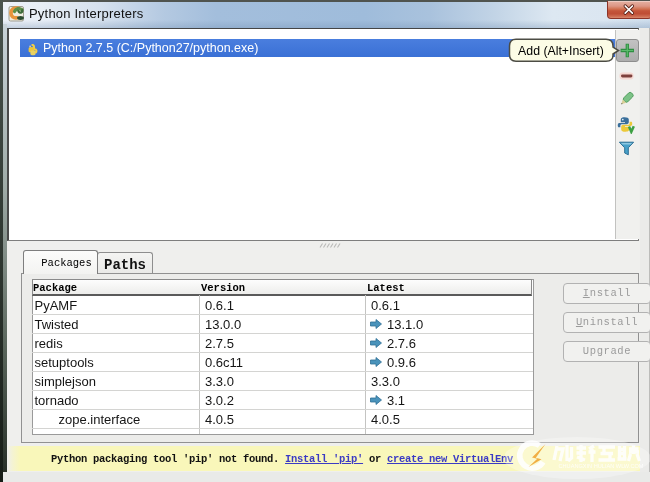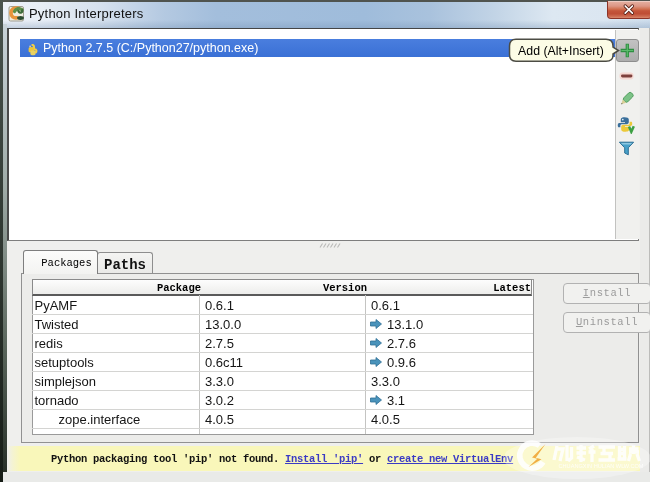--- a/index.html
+++ b/index.html
@@ -50,21 +50,21 @@
     border:1px solid #8e8e8e;border-bottom:none;border-radius:3px 3px 0 0;box-sizing:border-box;}
   .tab2 span{position:absolute;left:0;right:0;top:4px;text-align:center;font-size:14px;font-weight:bold;color:#111;font-family:"Liberation Mono",monospace;}
 
   
   .contentPanel{left:21px;top:273px;width:618px;height:170px;background:#ececea;border:1px solid #919191;box-sizing:border-box;}
 
   
   .tableWrap{left:32px;top:279px;width:502px;height:156px;background:#fff;border:1px solid #9a9a9a;box-sizing:border-box;}
   .thead{left:32px;top:279px;width:500px;height:17px;background:linear-gradient(180deg,#fdfdfd,#ededeb);
     border:1px solid #8a8a8a;border-bottom:2px solid #5a5a5a;box-sizing:border-box;}
-  .th{position:absolute;top:2px;font-size:10.5px;font-weight:bold;color:#000;text-align:right;font-family:"Liberation Mono",monospace;}
+  .th{position:absolute;top:2px;font-size:10.5px;font-weight:bold;color:#000;text-align:left;font-family:"Liberation Mono",monospace;}
   .colline{position:absolute;top:0;width:1px;background:#c4c4c2;}
   .rowline{position:absolute;left:0;width:100%;height:1px;background:#d4d4d2;}
   .cell{position:absolute;font-size:13px;color:#151515;}
 
   
   .pbtn{position:absolute;left:539px;width:88px;height:21px;border:1px solid #b2b2b2;border-radius:4px;
     background:#f1f1ef;box-sizing:border-box;text-align:center;
     font-family:"Liberation Mono",monospace;font-size:10.5px;color:#9b9b9b;line-height:19px;letter-spacing:0.6px;margin-left:24px;}
 
   
@@ -209,20 +209,21 @@
     <svg style="position:absolute;left:338px;top:62px" width="12" height="10" viewBox="0 0 12 10">
         <path d="M0.5 3 L6 3 L6 0.5 L11.5 5 L6 9.5 L6 7 L0.5 7 Z" fill="#4a93bb" stroke="#2e6f95" stroke-width="0.8"></path>
       </svg>
     <svg style="position:absolute;left:338px;top:100px" width="12" height="10" viewBox="0 0 12 10">
         <path d="M0.5 3 L6 3 L6 0.5 L11.5 5 L6 9.5 L6 7 L0.5 7 Z" fill="#4a93bb" stroke="#2e6f95" stroke-width="0.8"></path>
       </svg>
   </div>
 
   <div class="pbtn" style="top:283px;"><u>I</u>nstall</div>
   <div class="pbtn" style="top:312px;"><u>U</u>ninstall</div>
+  <div class="pbtn" style="top:341px;">Upgrade</div>
 
   <div class="abs yellowBar"></div>
   <div class="abs yellowText">Python packaging tool 'pip' not found. <a>Install 'pip'</a> or <a>create new VirtualEnv</a></div>
 
   <svg class="abs" style="left:505px;top:436px" width="145" height="46" viewBox="0 0 145 46">
     <ellipse cx="72" cy="22" rx="74" ry="21" fill="rgba(255,255,255,0.30)"></ellipse>
     <g opacity="0.88">
       <path d="M34.5 9.5 A 12.5 12.5 0 1 0 38 26" fill="none" stroke="#fff" stroke-width="5.6"></path>
       <path d="M40.5 8 L27 21.5 L32.3 22.8 L23.5 31 L36.5 23.3 L30.8 21.7 Z" fill="#f0a432"></path>
     </g>

